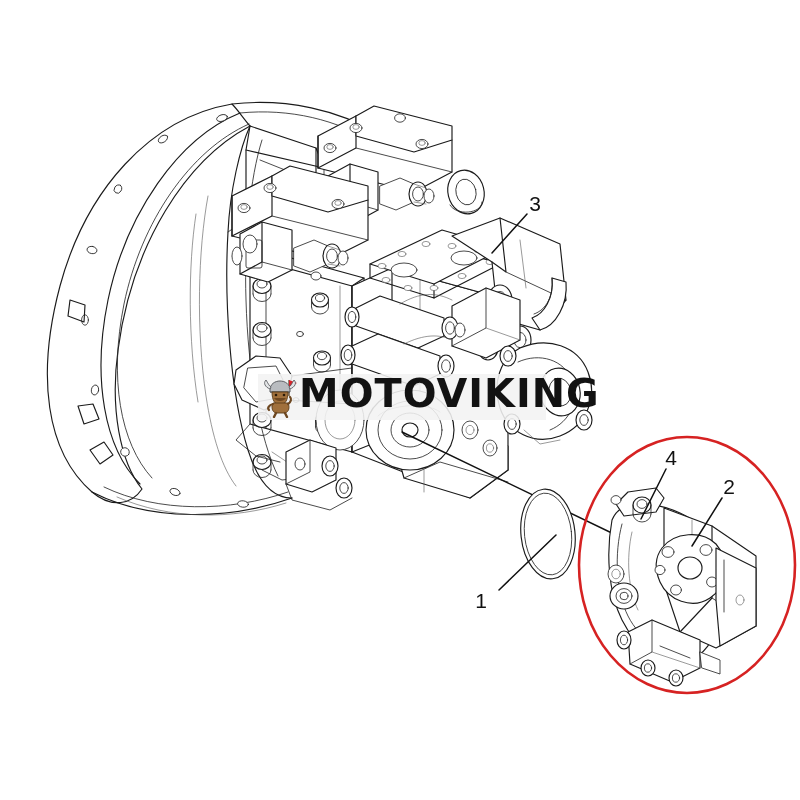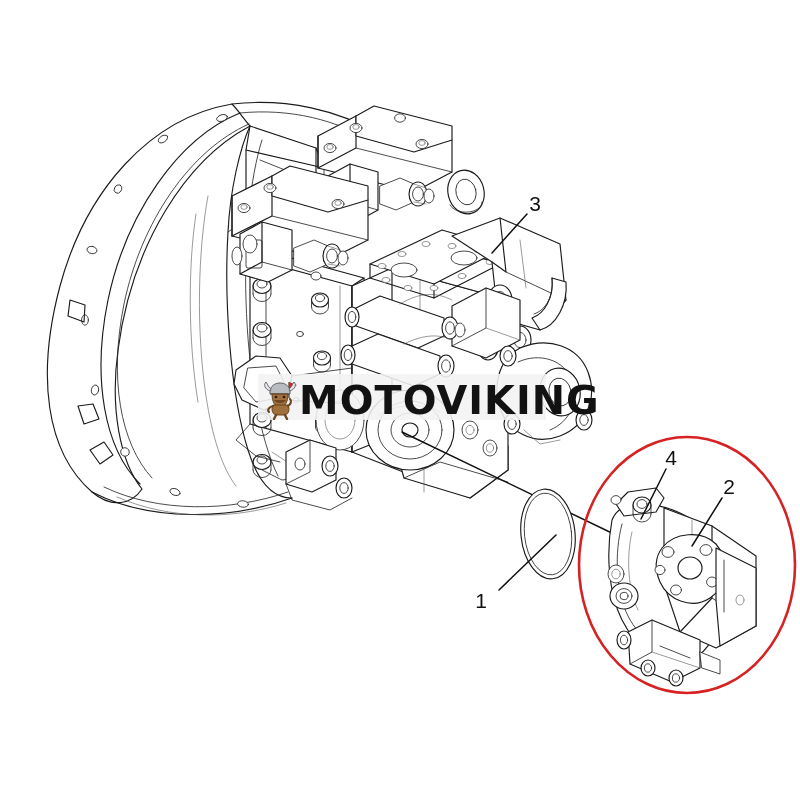--- a/index.html
+++ b/index.html
@@ -11,21 +11,21 @@
   .ln{fill:none;stroke:#1b1b1b;stroke-width:1.15;stroke-linejoin:round;stroke-linecap:round;}
   .ln-thin{fill:none;stroke:#2b2b2b;stroke-width:0.85;stroke-linejoin:round;stroke-linecap:round;}
   .ln-hair{fill:none;stroke:#555;stroke-width:0.6;stroke-linejoin:round;stroke-linecap:round;}
   .fillw{fill:#ffffff;}
   .lead{fill:none;stroke:#111;stroke-width:1.5;stroke-linecap:round;}
   .axis{fill:none;stroke:#111;stroke-width:1.5;stroke-linecap:round;}
   .detail-ellipse{fill:none;stroke-width:2.6;}
   .lbl{font-family:"Liberation Sans",sans-serif;font-size:21px;fill:#111;}
 
   
-  #watermark{position:absolute;display:flex;align-items:flex-end;
+  #watermark{position:absolute;display:flex;align-items:flex-start;
              background:rgba(243,243,243,0.88);}
   #wm-text{font-family:"DejaVu Sans",sans-serif;font-weight:bold;
            letter-spacing:1px;color:#121212;white-space:nowrap;
            font-size:39px;line-height:1;transform:scaleX(1.02);}
   #wm-mascot{position:relative;flex:0 0 auto;}
   #wm-mascot svg{display:block;}
 </style>
 </head>
 <body style="background: rgb(255, 255, 255);">
 

